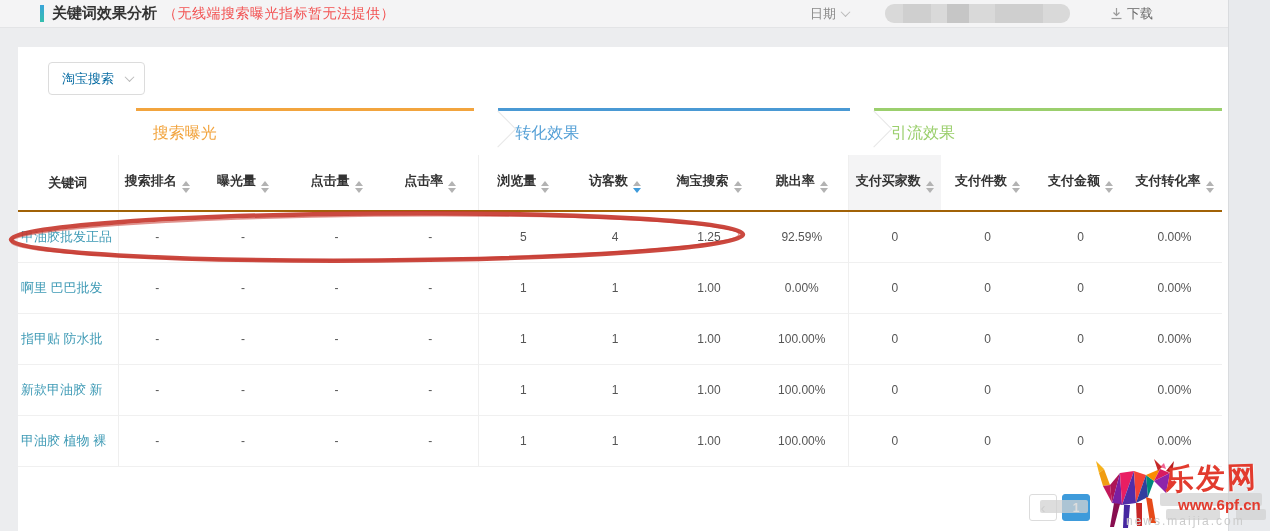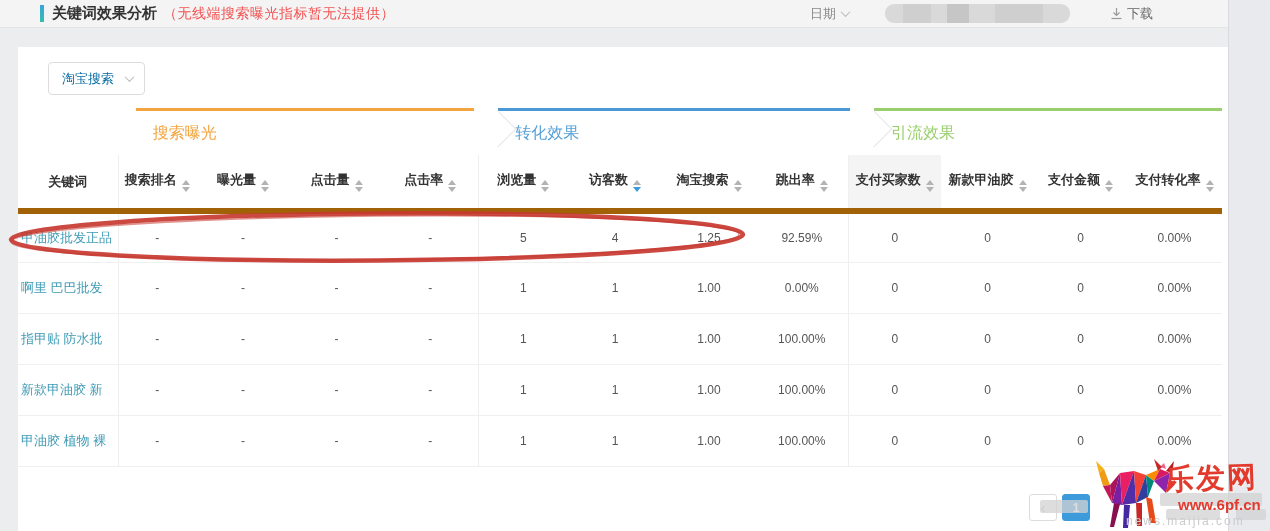--- a/index.html
+++ b/index.html
@@ -48,21 +48,21 @@
   .group-exposure   { width:360px; color:#f2a43e; border-top-color:#f2a43e; }
   .group-traffic    { width:370px; color:#9bcf6d; border-top-color:#9bcf6d; }
   .group-conversion { width:374px; color:#55a0d6; border-top-color:#4a99d4; }
   .group-sep { position:absolute; left:-13px; top:5px; width:26px; height:26px;
     border-top:1px solid #e7e7e7; border-right:1px solid #e7e7e7;
     transform:rotate(45deg); background:#fff; }
   
   table.kw-table { position:absolute; left:0; top:108px; width:1204px;
     border-collapse:collapse; table-layout:fixed; }
   .kw-table th { height:56px; font-size:13px; font-weight:bold; color:#333;
-    text-align:center; vertical-align:middle; border-bottom:6px solid #a16207; cursor:pointer; }
+    text-align:center; vertical-align:middle; border-bottom:2px solid #a16207; cursor:pointer; }
   .kw-table th:first-child { border-right:1px solid #efefef; cursor:default; }
   .kw-table td { height:51px; font-size:12px; color:#555; text-align:center;
     vertical-align:middle; border-top:1px solid #f0f0f0; }
   .kw-table tbody tr:first-child td { border-top:none; }
   .kw-table tbody tr:last-child td { border-bottom:1px solid #f0f0f0; }
   .kw-table td.kw { text-align:left; padding-left:3px; font-size:13px; color:#3e9ab5;
     border-right:1px solid #efefef; cursor:pointer; }
   .kw-table th:nth-child(6), .kw-table td:nth-child(6),
   .kw-table th:nth-child(10), .kw-table td:nth-child(10) { border-left:1px solid #efefef; }
   .kw-table th.hl { background:#f4f4f5; }
@@ -189,21 +189,21 @@
                 <i class="down"></i>
               </span></th>
           <th><span>跳出率</span><span class="sort">
                 <i class="up"></i>
                 <i class="down"></i>
               </span></th>
           <th class="hl"><span>支付买家数</span><span class="sort">
                 <i class="up"></i>
                 <i class="down"></i>
               </span></th>
-          <th><span>新款甲油胶</span><span class="sort">
+          <th><span>支付件数</span><span class="sort">
                 <i class="up"></i>
                 <i class="down"></i>
               </span></th>
           <th><span>支付金额</span><span class="sort">
                 <i class="up"></i>
                 <i class="down"></i>
               </span></th>
           <th><span>支付转化率</span><span class="sort">
                 <i class="up"></i>
                 <i class="down"></i>

